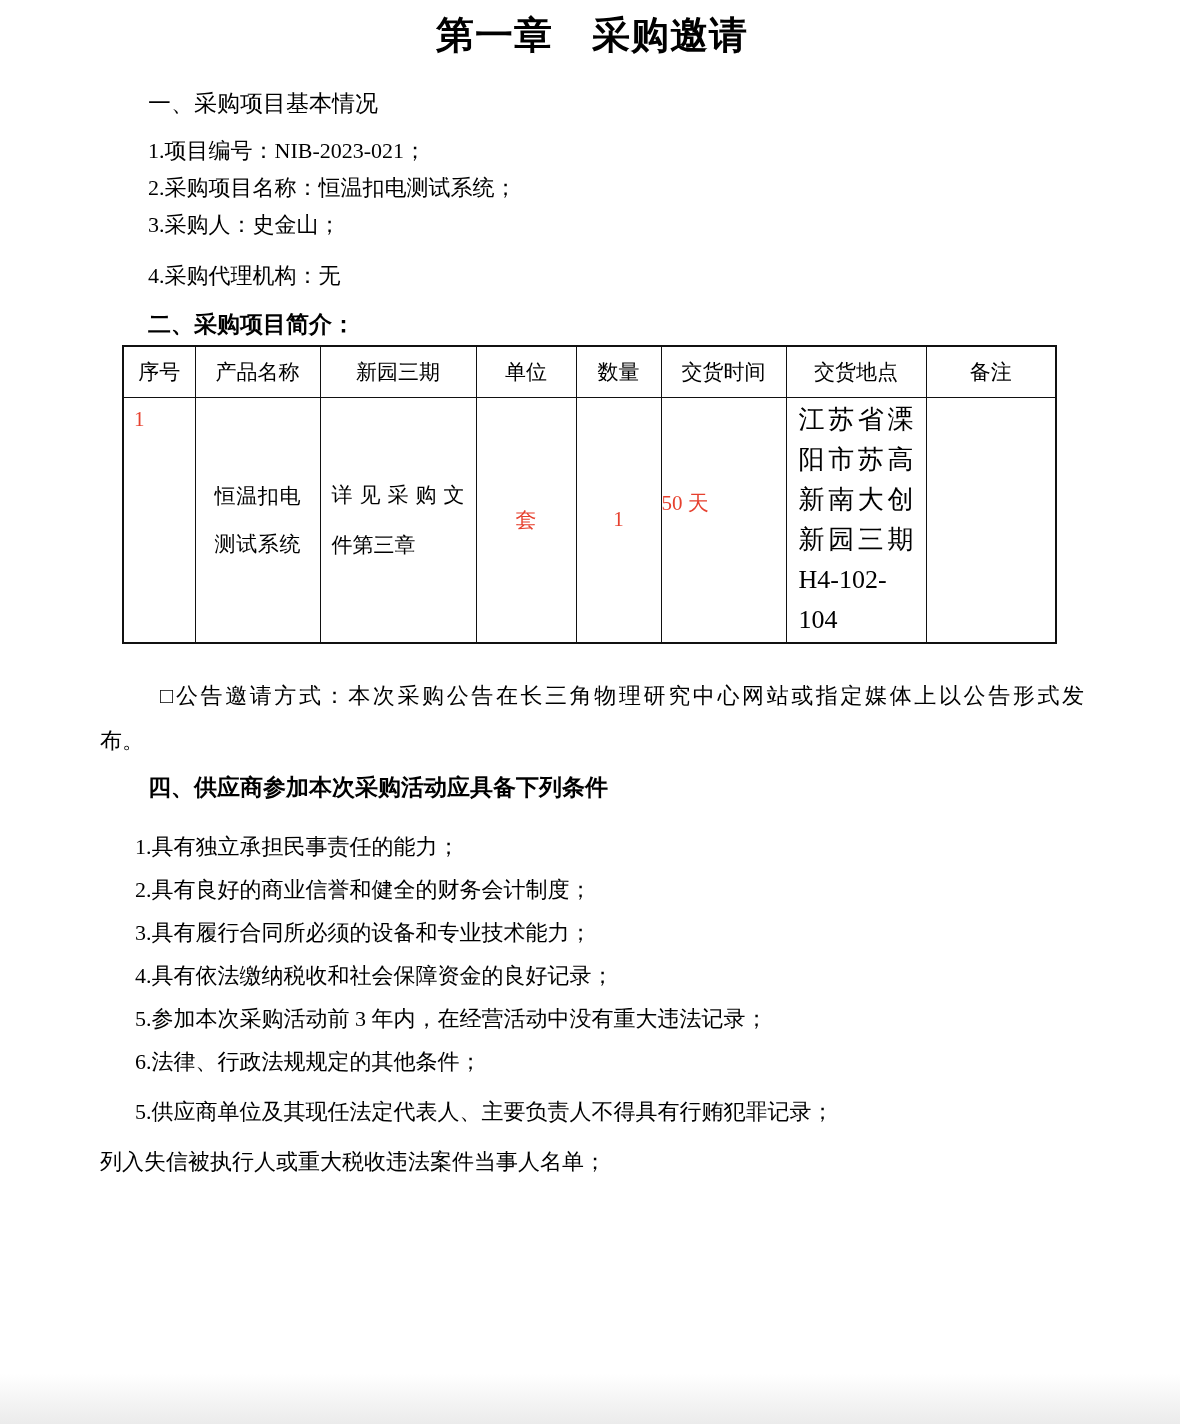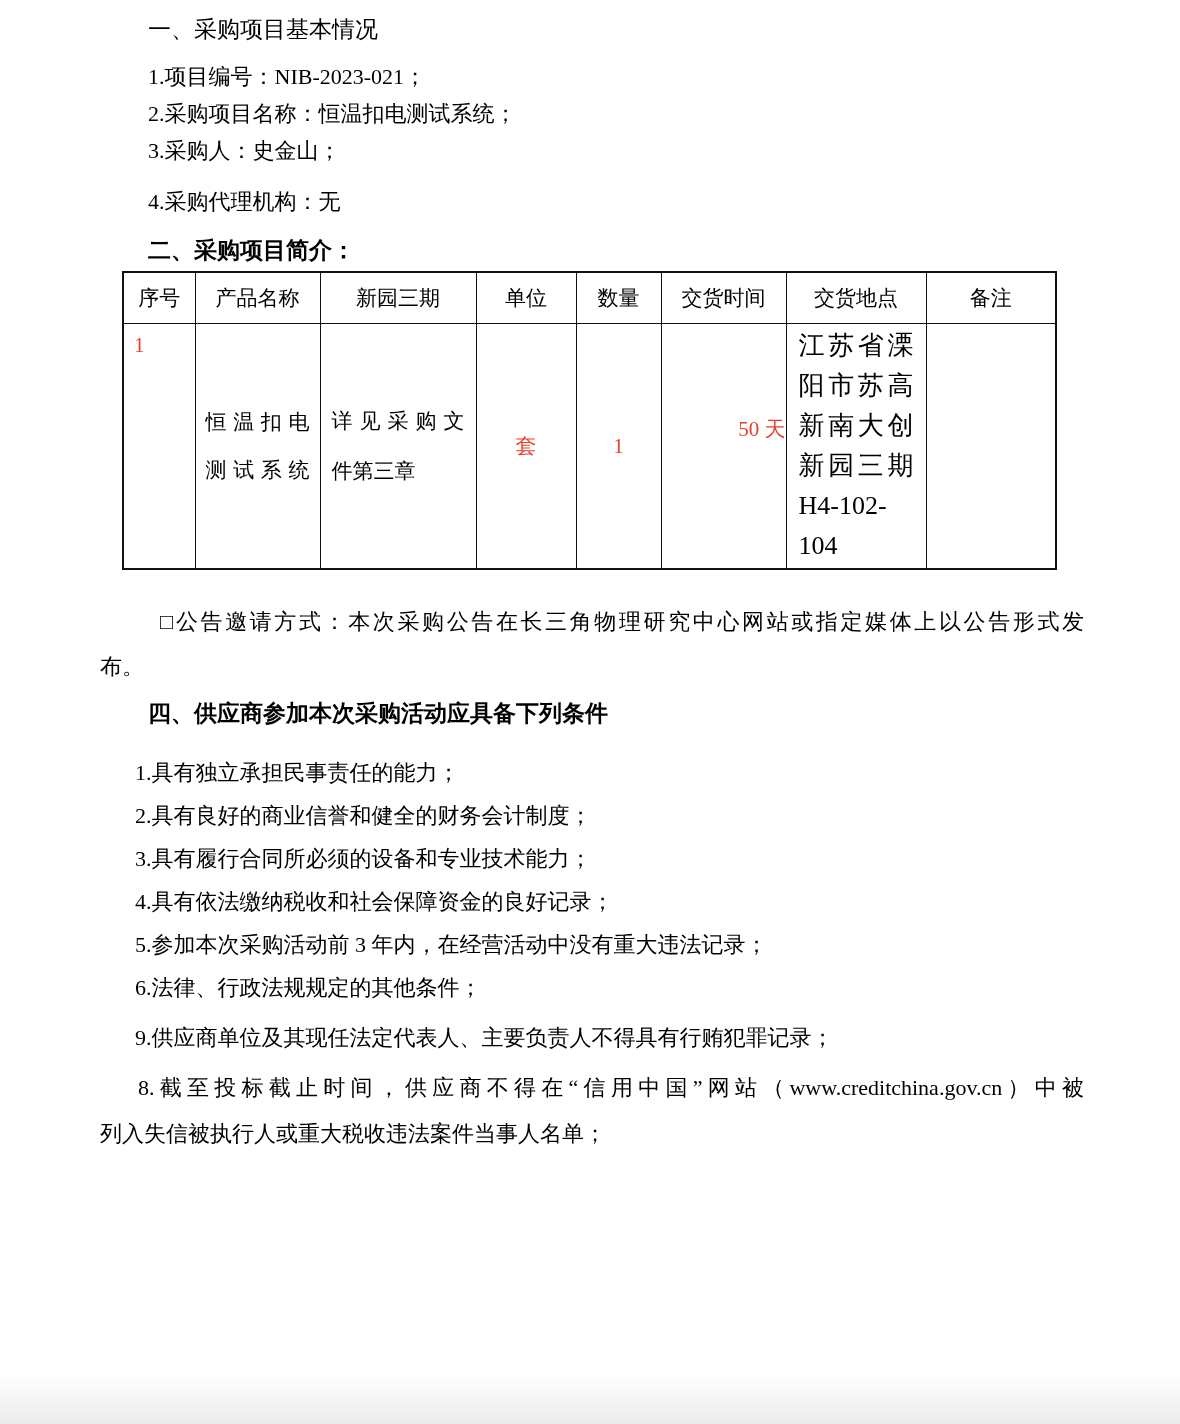--- a/index.html
+++ b/index.html
@@ -40,25 +40,25 @@
   }
   .proc-table th, .proc-table td { border: 1.5px solid #111; padding: 0; }
   .proc-table th { font-weight: normal; text-align: center; height: 50px; }
   .proc-table td { height: 210px; vertical-align: middle; }
   .red { color: #e6402e; }
   td.seq-cell { vertical-align: top; text-align: left; padding: 9px 0 0 10px; }
   .jall {
     white-space: pre-line;
     text-align: justify; text-align-last: justify;
   }
-  td.product-cell { padding: 0 10px; line-height: 48px; }
+  td.product-cell { padding: 0 19px; line-height: 48px; }
   td.tech-cell { padding: 4px 11px; line-height: 50px; }
   td.tech-cell .jline { text-align: justify; text-align-last: justify; }
   td.unit-cell, td.qty-cell { text-align: center; }
-  td.time-cell { text-align: right; padding-bottom: 34px; }
+  td.time-cell { text-align: left; padding-bottom: 34px; }
   td.loc-cell { padding: 0 12px; line-height: 40px; font-size: 26px; }
 
   .h2-three { margin-top: 11px; }
 
   .option { margin: 0; }
   .option .line1 {
     text-align: justify; text-align-last: justify;
     text-indent: 60px; line-height: 45px;
   }
   .option .line2 { line-height: 45px; }
@@ -82,20 +82,21 @@
     position: absolute; left: 0; right: 0; bottom: 0; height: 50px;
     background: linear-gradient(180deg, rgba(236,236,236,0) 0%, #ebebeb 100%);
     pointer-events: none;
   }
 </style>
 </head>
 <body>
 
 <div class="page">
 
+  <h1 class="doc-title">第一章　采购邀请</h1>
 
   <h2 class="sec-heading regular">一、采购项目基本情况</h2>
   <p class="s1-item">1.项目编号：NIB-2023-021；</p>
   <p class="s1-item">2.采购项目名称：恒温扣电测试系统；</p>
   <p class="s1-item">3.采购人：史金山；</p>
   <p class="s1-item gap1">4.采购代理机构：无</p>
 
   <h2 class="sec-heading h2-two">二、采购项目简介：</h2>
 
   <table class="proc-table">
@@ -154,23 +155,22 @@
 
   <h2 class="sec-heading h2-four">四、供应商参加本次采购活动应具备下列条件</h2>
 
   <div class="s4-items">
     <p class="s4-item">1.具有独立承担民事责任的能力；</p>
     <p class="s4-item">2.具有良好的商业信誉和健全的财务会计制度；</p>
     <p class="s4-item">3.具有履行合同所必须的设备和专业技术能力；</p>
     <p class="s4-item">4.具有依法缴纳税收和社会保障资金的良好记录；</p>
     <p class="s4-item">5.参加本次采购活动前 3 年内，在经营活动中没有重大违法记录；</p>
     <p class="s4-item">6.法律、行政法规规定的其他条件；</p>
-    <p class="s4-item gap">9.供应商单位及其现任法定代表人、主要负责人不得具有行贿犯罪记录；</p>
+    <p class="s4-item gap">5.供应商单位及其现任法定代表人、主要负责人不得具有行贿犯罪记录；</p>
   </div>
 
   <div class="item8">
-    <div class="line1">8.截至投标截止时间，供应商不得在“信用中国”网站（www.creditchina.gov.cn）中被</div>
     <div class="line2">列入失信被执行人或重大税收违法案件当事人名单；</div>
   </div>
 
 </div>
 
 <div class="bottom-fade"></div>
 
 </body></html>

